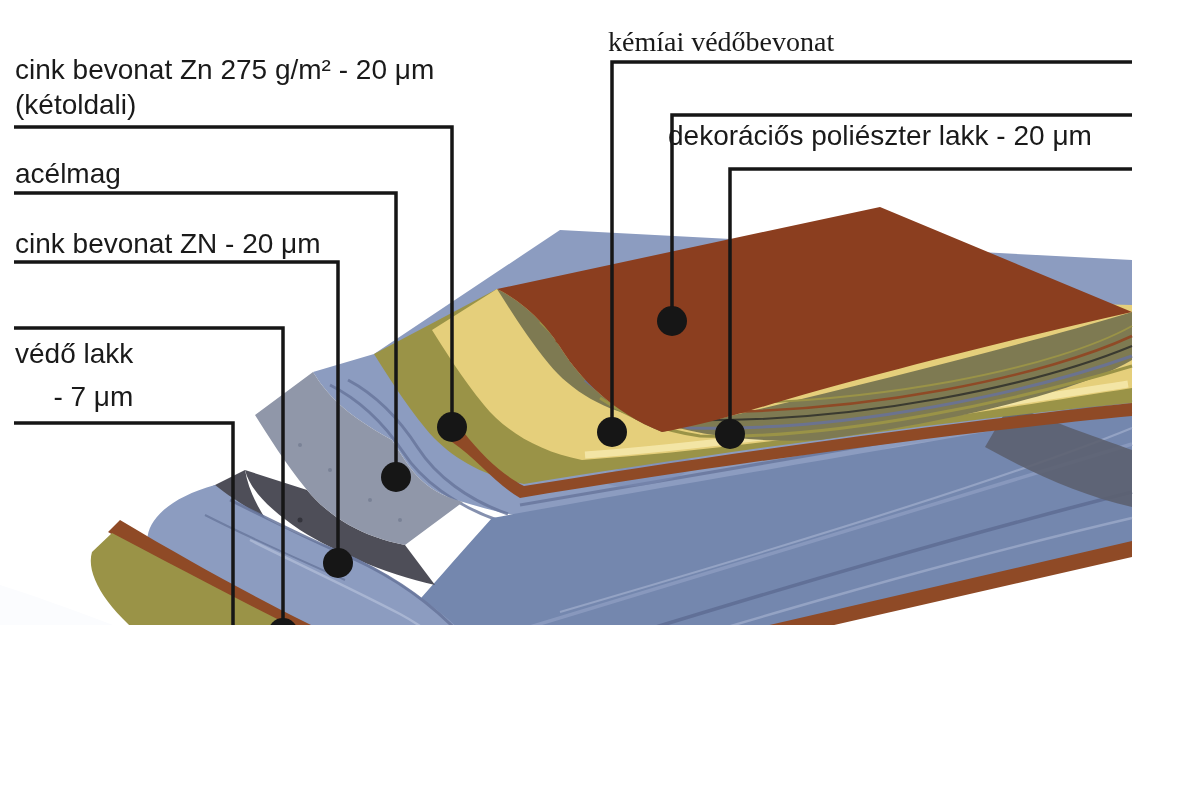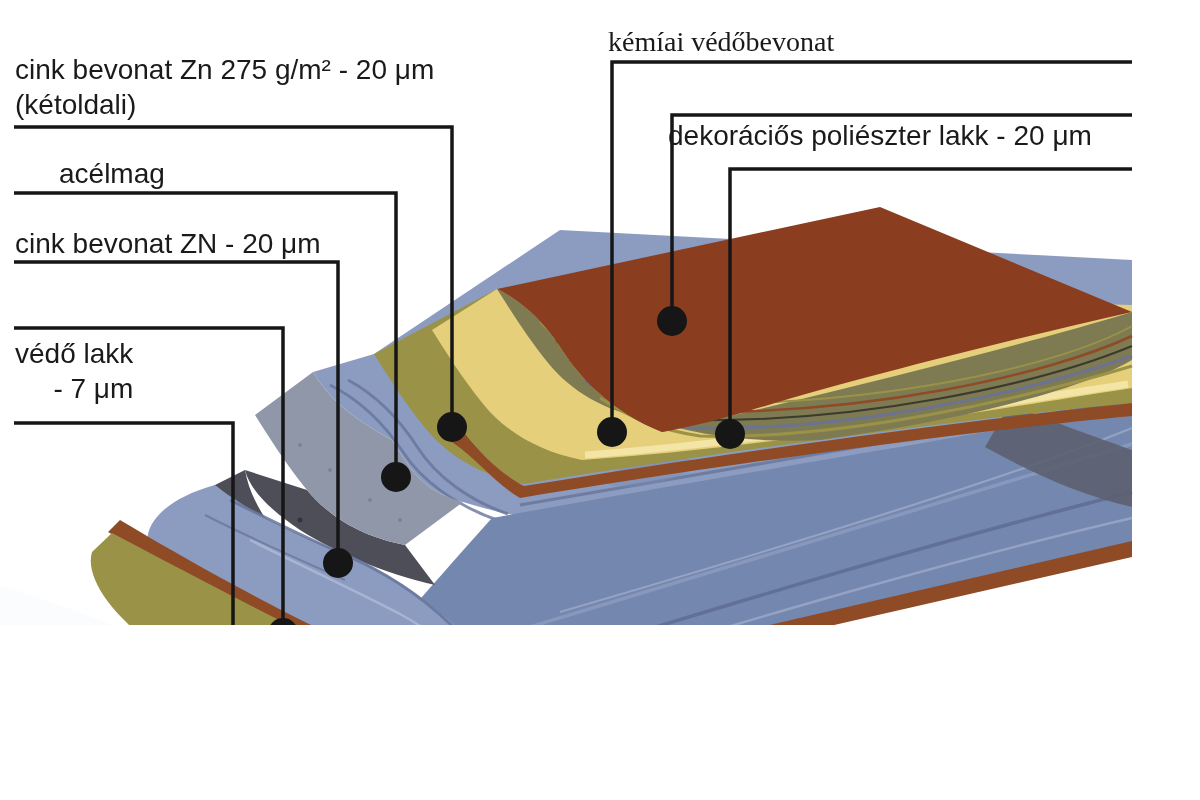--- a/index.html
+++ b/index.html
@@ -1,21 +1,21 @@
 <!DOCTYPE html>
 <html style="--p-background: #ffffff; --p-line: #161616; --p-text: #1a1a1a; --p-polyester_brown: #8B3E1F; --p-primer_yellow: #E5CF7B; --p-primer_highlight: #F3E6A8; --p-chem_olive: #9A9347; --p-chem_edge_redbrown: #8F4A26; --p-zinc_blue: #8C9CC0; --p-zinc_streak_dark: #67759B; --p-zinc_streak_light: #AEBAD6; --p-zinc_front: #7487AE; --p-steel_dark: #4E4E58; --p-steel_grey: #9097A9; --p-steel_side: #6C6C76; --p-lacquer_white: #FBFCFE; --p-lacquer_edge: #B3C0D8;"><head>
 <meta charset="utf-8">
 <style>
   html,body{margin:0;padding:0;background:#fff;}
   #stage{position:relative;width:1200px;height:625px;background:var(--p-background,#fff);
          font-family:"Liberation Sans", sans-serif;overflow:hidden;}
   #artwork{position:absolute;left:0;top:0;}
   .lbl{position:absolute;color:var(--p-text,#1a1a1a);font-size:28px;line-height:35px;
        white-space:nowrap;letter-spacing:0px;}
-  .lbl .l2pad{padding-left:8px;}
+  .lbl .l2pad{padding-left:8px;margin-top:8px;}
   
   .f-brown{fill:var(--p-polyester_brown)}
   .f-yellow{fill:var(--p-primer_yellow)}
   .f-olive{fill:var(--p-chem_olive)}
   .f-red{fill:var(--p-chem_edge_redbrown)}
   .f-zinc{fill:var(--p-zinc_blue)}
   .f-zincfront{fill:var(--p-zinc_front)}
   .f-steel{fill:var(--p-steel_dark)}
   .f-steelgrey{fill:var(--p-steel_grey)}
   .f-steelside{fill:var(--p-steel_side)}
@@ -158,21 +158,21 @@
       <circle class="dot" cx="612" cy="432" r="15"></circle>
       <circle class="dot" cx="672" cy="321" r="15"></circle>
       <circle class="dot" cx="730" cy="434" r="15"></circle>
     </g>
   </svg>
 
   <div class="lbl" style="left:15px;top:52px;">
     <div>cink bevonat Zn 275 g/m² - 20 μm</div>
     <div>(kétoldali)</div>
   </div>
-  <div class="lbl" style="left:15px;top:156px;margin-left:44px;">
+  <div class="lbl" style="left:15px;top:156px;">
     <div>acélmag</div>
   </div>
   <div class="lbl" style="left:15px;top:226px;text-align:right;">
     <div>cink bevonat ZN - 20 μm</div>
   </div>
   <div class="lbl" style="left:15px;top:336px;text-align:right;">
     <div>védő lakk</div>
     <div class="l2pad">- 7 μm</div>
   </div>
 

